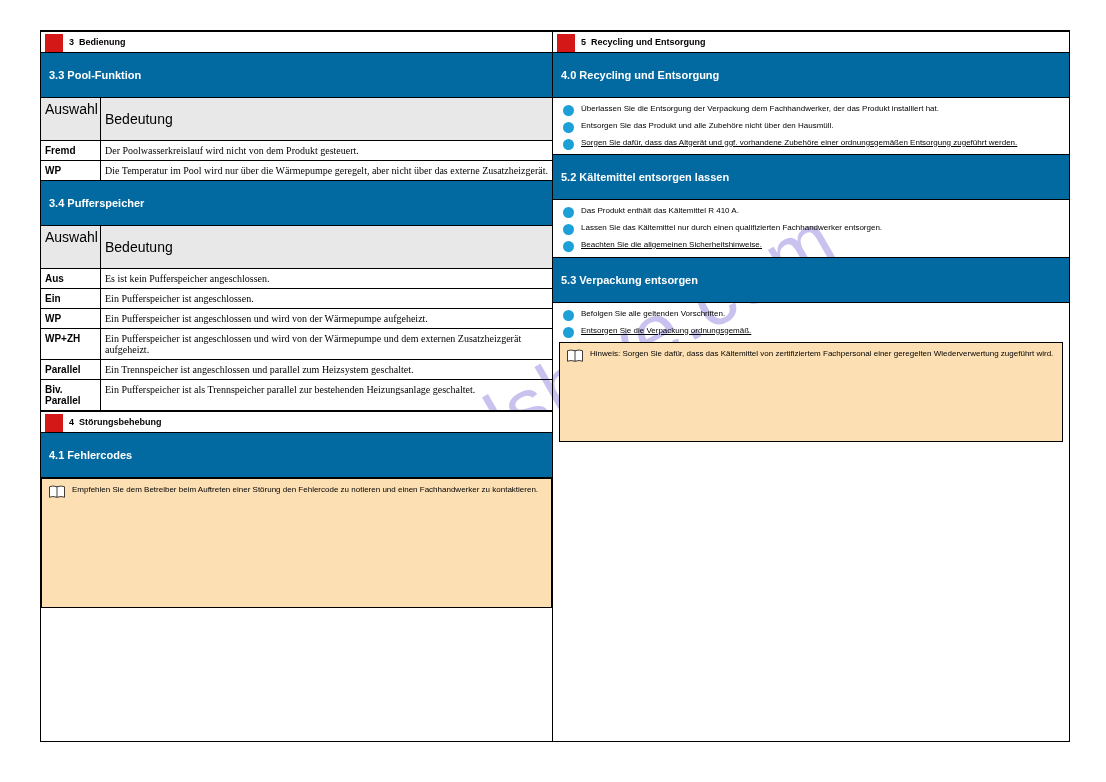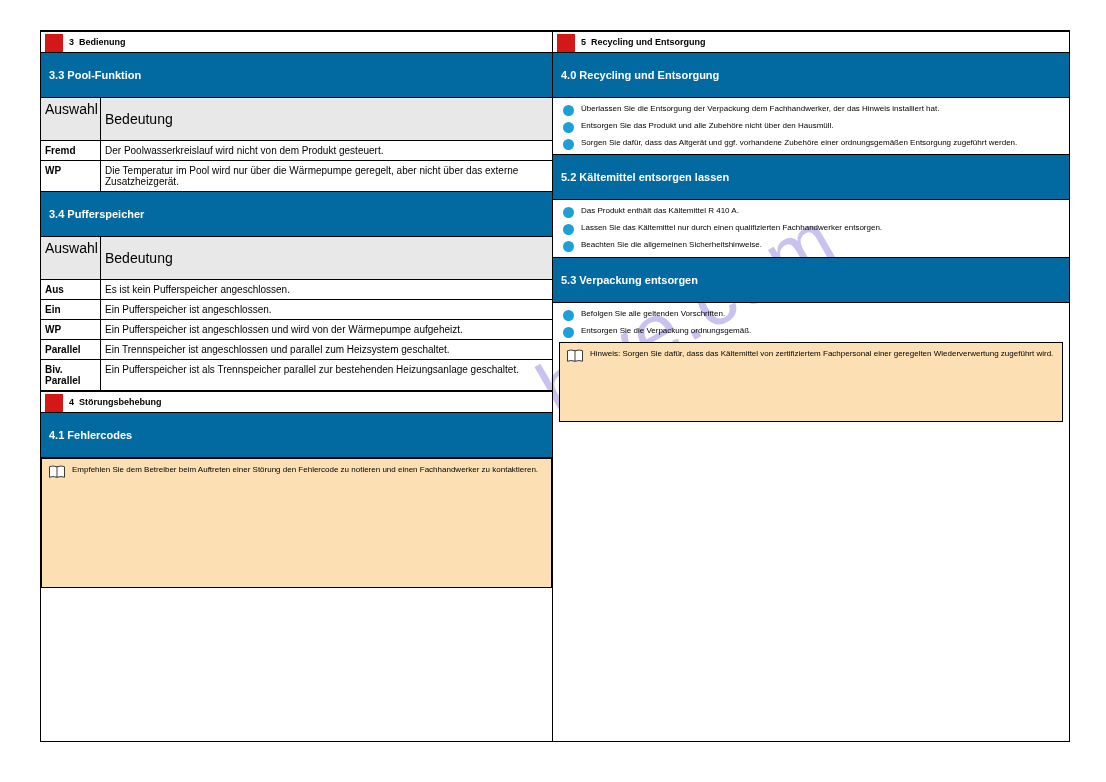--- a/index.html
+++ b/index.html
@@ -57,21 +57,21 @@
     display: flex;
     background: #e8e8e8;
     border-bottom: 1px solid #000;
     font-size: 14px;
   }
   .hdr-cell-a { width: 60px; padding: 3px 4px; border-right: 1px solid #000; }
   .hdr-cell-b { flex: 1; padding: 13px 4px; }
 
   .tr { display: flex; border-bottom: 1px solid #000; font-size: 10px; }
   .td-a { width: 60px; padding: 4px 4px; border-right: 1px solid #000; font-weight: bold; }
-  .td-b { flex: 1; padding: 4px 4px; }
+  .td-b { flex: 1; padding: 4px 4px; font-family: Liberation Serif, serif; }
 
   .note-box {
     background: #fcdfb3;
     border: 1px solid #000;
     padding: 6px 6px 6px 30px;
     font-size: 8px;
     position: relative;
     line-height: 1.3;
   }
   .note-box .book-icon {
@@ -86,21 +86,21 @@
     font-size: 8px;
     line-height: 1.35;
     border-bottom: 1px solid #000;
     position: relative;
   }
   .bullet-item {
     position: relative;
     padding-left: 0;
     margin-bottom: 6px;
   }
-  .bullet-item:last-child { margin-bottom: 0; }
+  .bullet-item:last-child { margin-bottom: 0; text-decoration: underline; }
   .bullet-item::before {
     content: "";
     position: absolute;
     left: -18px; top: 1px;
     width: 11px; height: 11px;
     border-radius: 50%;
     background: #1d9fd8;
   }
 
   .watermark {
@@ -155,20 +155,24 @@
     </div>
     <div class="tr">
       <div class="td-a">Ein</div>
       <div class="td-b">Ein Pufferspeicher ist angeschlossen.</div>
     </div>
     <div class="tr">
       <div class="td-a">WP</div>
       <div class="td-b">Ein Pufferspeicher ist angeschlossen und wird von der Wärmepumpe aufgeheizt.</div>
     </div>
     <div class="tr">
+      <div class="td-a">WP+ZH</div>
+      <div class="td-b">Ein Pufferspeicher ist angeschlossen und wird von der Wärmepumpe und dem externen Zusatzheizgerät aufgeheizt.</div>
+    </div>
+    <div class="tr">
       <div class="td-a">Parallel</div>
       <div class="td-b">Ein Trennspeicher ist angeschlossen und parallel zum Heizsystem geschaltet.</div>
     </div>
     <div class="tr">
       <div class="td-a">Biv. Parallel</div>
       <div class="td-b">Ein Pufferspeicher ist als Trennspeicher parallel zur bestehenden Heizungsanlage geschaltet.</div>
     </div>
 
     <div class="section-title">
       <div class="redsq"></div>
@@ -190,39 +194,39 @@
   <div class="col col-right">
 
     <div class="section-title">
       <div class="redsq"></div>
       <span>5</span>&nbsp;&nbsp;
       <span>Recycling und Entsorgung</span>
     </div>
 
     <div class="blue-bar">4.0   Recycling und Entsorgung</div>
     <div class="bullet-list">
-      <div class="bullet-item">Überlassen Sie die Entsorgung der Verpackung dem Fachhandwerker, der das Hinweis installiert hat.</div>
+      <div class="bullet-item">Überlassen Sie die Entsorgung der Verpackung dem Fachhandwerker, der das Produkt installiert hat.</div>
       <div class="bullet-item">Entsorgen Sie das Produkt und alle Zubehöre nicht über den Hausmüll.</div>
       <div class="bullet-item">Sorgen Sie dafür, dass das Altgerät und ggf. vorhandene Zubehöre einer ordnungsgemäßen Entsorgung zugeführt werden.</div>
     </div>
 
     <div class="blue-bar">5.2   Kältemittel entsorgen lassen</div>
     <div class="bullet-list">
       <div class="bullet-item">Das Produkt enthält das Kältemittel R 410 A.</div>
       <div class="bullet-item">Lassen Sie das Kältemittel nur durch einen qualifizierten Fachhandwerker entsorgen.</div>
       <div class="bullet-item">Beachten Sie die allgemeinen Sicherheitshinweise.</div>
     </div>
 
     <div class="blue-bar">5.3   Verpackung entsorgen</div>
     <div class="bullet-list" style="border-bottom:none">
       <div class="bullet-item">Befolgen Sie alle geltenden Vorschriften.</div>
       <div class="bullet-item">Entsorgen Sie die Verpackung ordnungsgemäß.</div>
     </div>
 
-    <div class="note-box" style="margin:0 6px 6px 6px; height:80px">
+    <div class="note-box" style="margin:0 6px 6px 6px; height:100px">
       <span class="book-icon">
         <svg viewBox="0 0 24 18">
             <path d="M2 2 Q6 0 12 2 Q18 0 22 2 L22 16 Q18 14 12 16 Q6 14 2 16 Z" fill="#fff" stroke="#000" stroke-width="1"></path>
             <line x1="12" y1="2" x2="12" y2="16" stroke="#000" stroke-width="1"></line>
           </svg>
       </span>
       <span>Hinweis: Sorgen Sie dafür, dass das Kältemittel von zertifiziertem Fachpersonal einer geregelten Wiederverwertung zugeführt wird.</span>
     </div>
 
   </div>

